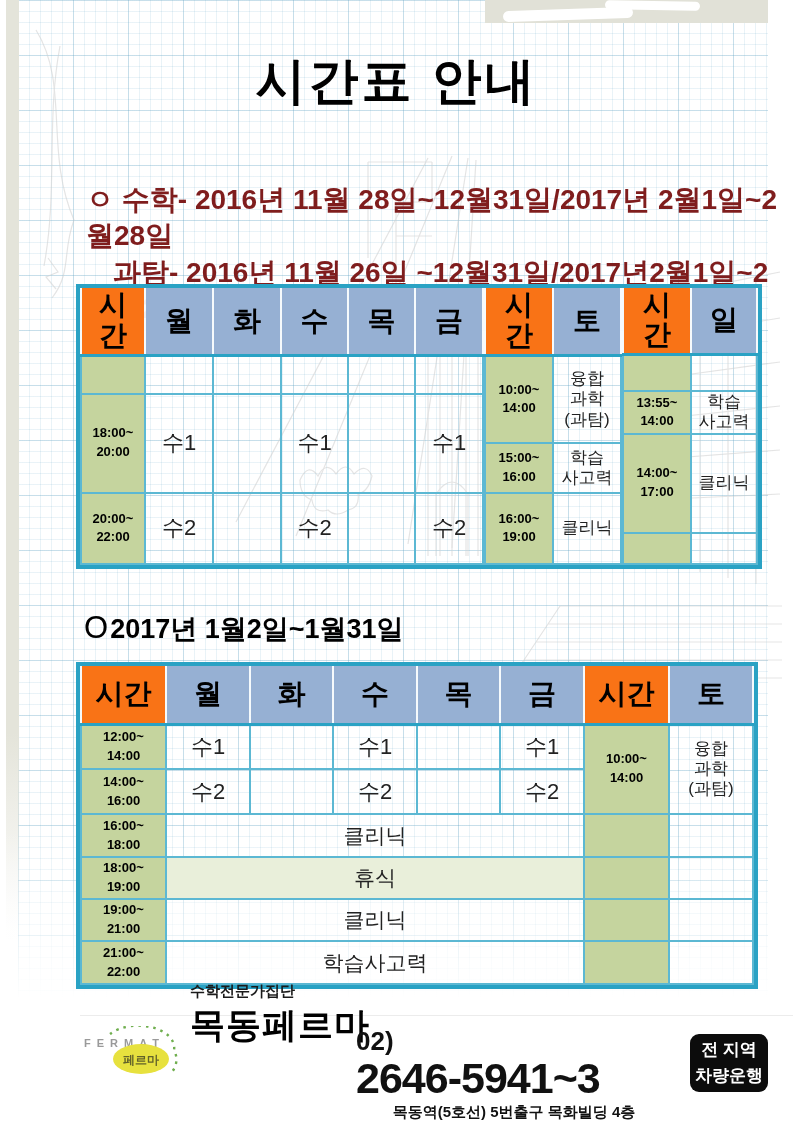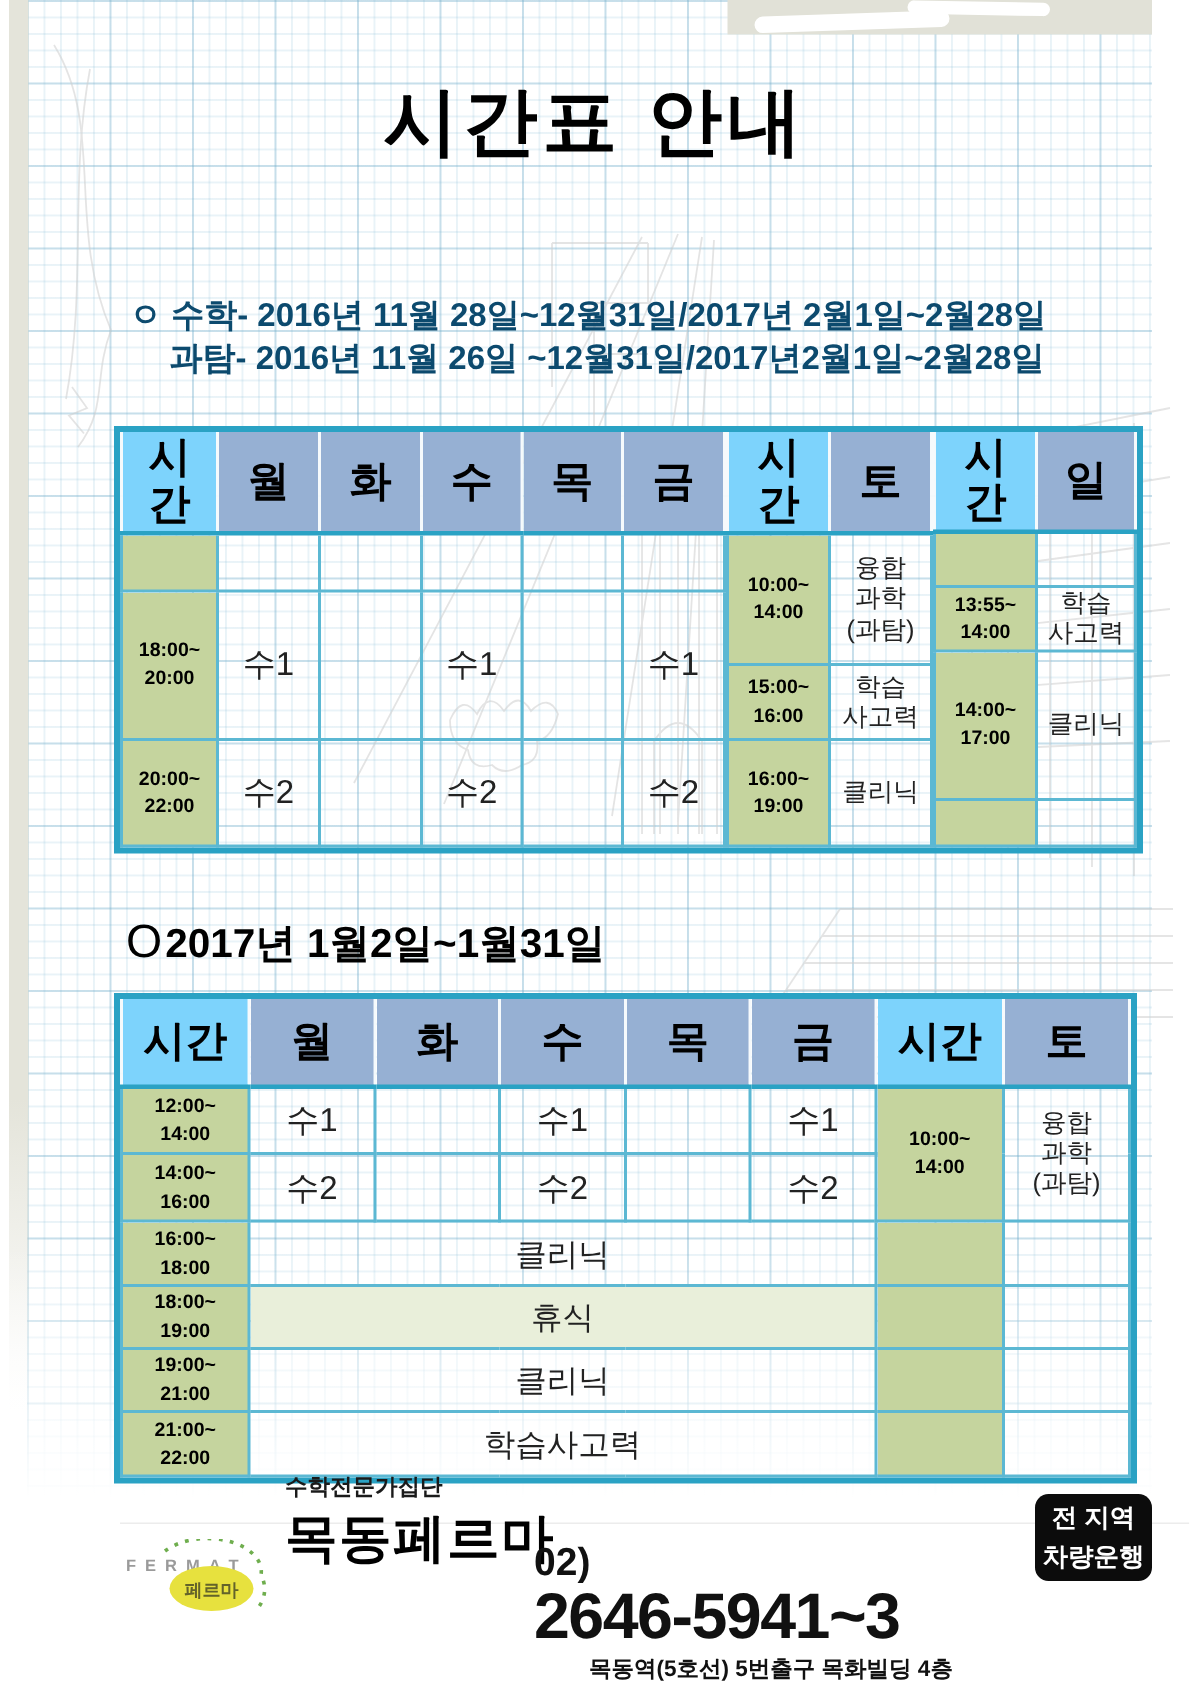--- a/index.html
+++ b/index.html
@@ -22,35 +22,35 @@
   .scan-band { position:absolute; left:485px; top:0; width:283px; height:23px; background:#e1e1d7; }
   .scan-band .blob1 { position:absolute; left:18px; top:9px; width:130px; height:11px; background:#fff; border-radius:6px; transform:rotate(-2deg); }
   .scan-band .blob2 { position:absolute; left:120px; top:1px; width:95px; height:9px; background:#fff; border-radius:5px; transform:rotate(1deg); }
   .grid-fade { position:absolute; left:0; top:830px; width:793px; height:183px;
     background:linear-gradient(to bottom, rgba(255,255,255,0), #ffffff 92%); }
   .sketch { position:absolute; left:0; top:0; }
 
   
   .title { position:absolute; left:0; top:48px; width:793px; text-align:center;
     font-size:50px; font-weight:900; letter-spacing:3px; color:#000; }
-  .notes { position:absolute; left:86px; top:196px; font-size:22px; font-weight:700; line-height:1.3; color:#0c4a6e; }
+  .notes { position:absolute; left:86px; top:182px; font-size:28px; font-weight:700; line-height:1.3; color:#7f1d1d; }
   .notes .line2 { margin-left:27px; }
   .heading2 { position:absolute; left:84px; top:610px; font-size:27px; font-weight:700; color:#000; }
   .heading2 .big-o { font-size:31px; font-weight:400; margin-right:2px; }
 
   
   .tbl-wrap { position:absolute; border:4px solid #2aa2c4; display:flex; background:transparent; }
   #table1 { left:76px; top:284px; }
   #table2-wrap { left:76px; top:662px; }
   table.sched { border-collapse:collapse; table-layout:fixed; }
   .sched th, .sched td { border:2px solid #5cb8d3; padding:0; text-align:center; vertical-align:middle; overflow:hidden; }
   .sched th { border-top:none; border-bottom:3px solid #2aa2c4;
     border-left:2px solid rgba(245,250,252,.95); border-right:2px solid rgba(245,250,252,.95);
     font-size:28px; font-weight:800; color:#000; }
-  .h-green { background:#7dd3fc; }
+  .h-green { background:#f97316; }
   .h-blue  { background:#96b0d3; }
   .t-time  { background:#c5d49e; font-weight:700; font-size:13px; line-height:1.45; white-space:pre-line; color:#000; }
   .t-green-empty { background:#c5d49e; }
   .lbl { white-space:pre-line; }
   .cell-big { font-size:22px; color:#222; }
   .cell-mid { font-size:17px; line-height:1.2; color:#222; }
   .cell-row { font-size:21px; color:#222; }
   .rest-bg { background:#e9efda;margin-left:12px; }
   .stack { display:inline-block; width:1.15em; word-break:break-all; line-height:1.08; }
 
@@ -67,21 +67,21 @@
   .footer-line { position:absolute; left:80px; top:1015px; width:713px; height:1px; background:#ececec; }
   .logo-svg { position:absolute; left:50px; top:1026px; }
   .brand { position:absolute; left:190px; top:982px; }
   .brand .tagline { font-size:15px; font-weight:700; color:#1a1a1a; }
   .brand .name { font-size:35px; font-weight:900; letter-spacing:1px; color:#000; margin-top:1px; }
   .phone-block { position:absolute; left:356px; top:1026px; width:316px; text-align:center; }
   .phone-row { display:flex; align-items:flex-start; justify-content:center;flex-direction:column; }
   .phone-prefix { font-size:26px; font-weight:800; color:#111; }
   .phone-number { font-size:43px; font-weight:900; letter-spacing:-1px; color:#111; line-height:1; }
   .address { font-size:15px; font-weight:700; color:#111; margin-top:3px; }
-  .badge { position:absolute; left:690px; top:996px; width:78px; height:58px; background:#0c0c0c;
+  .badge { position:absolute; left:690px; top:1034px; width:78px; height:58px; background:#0c0c0c;
     border-radius:9px; color:#fff; font-size:17px; font-weight:700; line-height:1.55;
     display:flex; align-items:center; justify-content:center; text-align:center; white-space:pre-line; }
 </style>
 </head>
 <body>
 
 <div class="page">
 
   <div class="gridpaper"></div>
   <div class="left-strip"></div>

